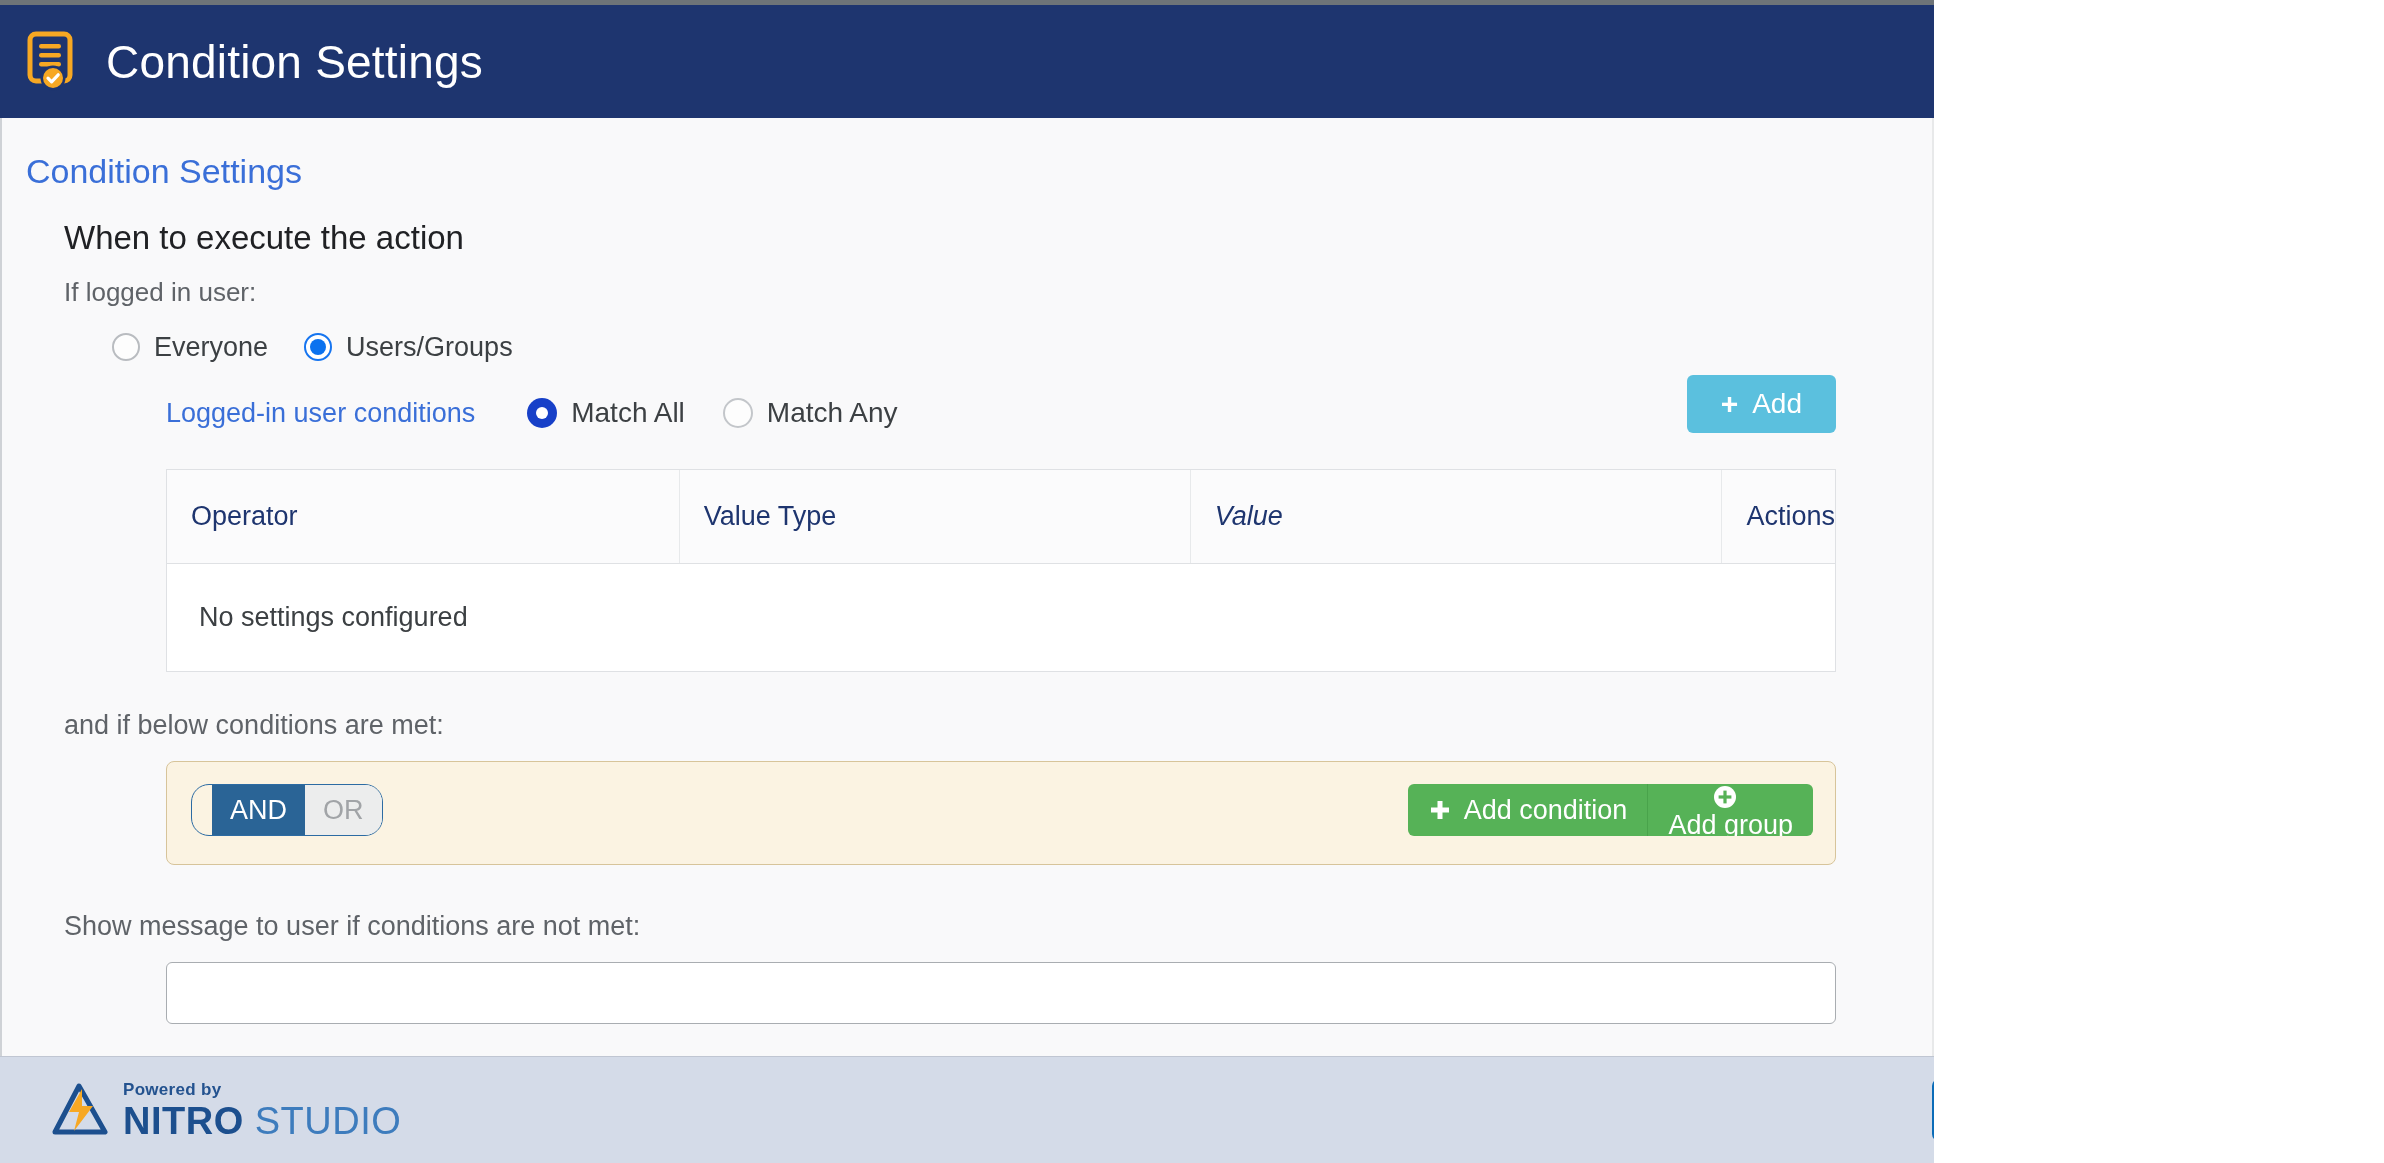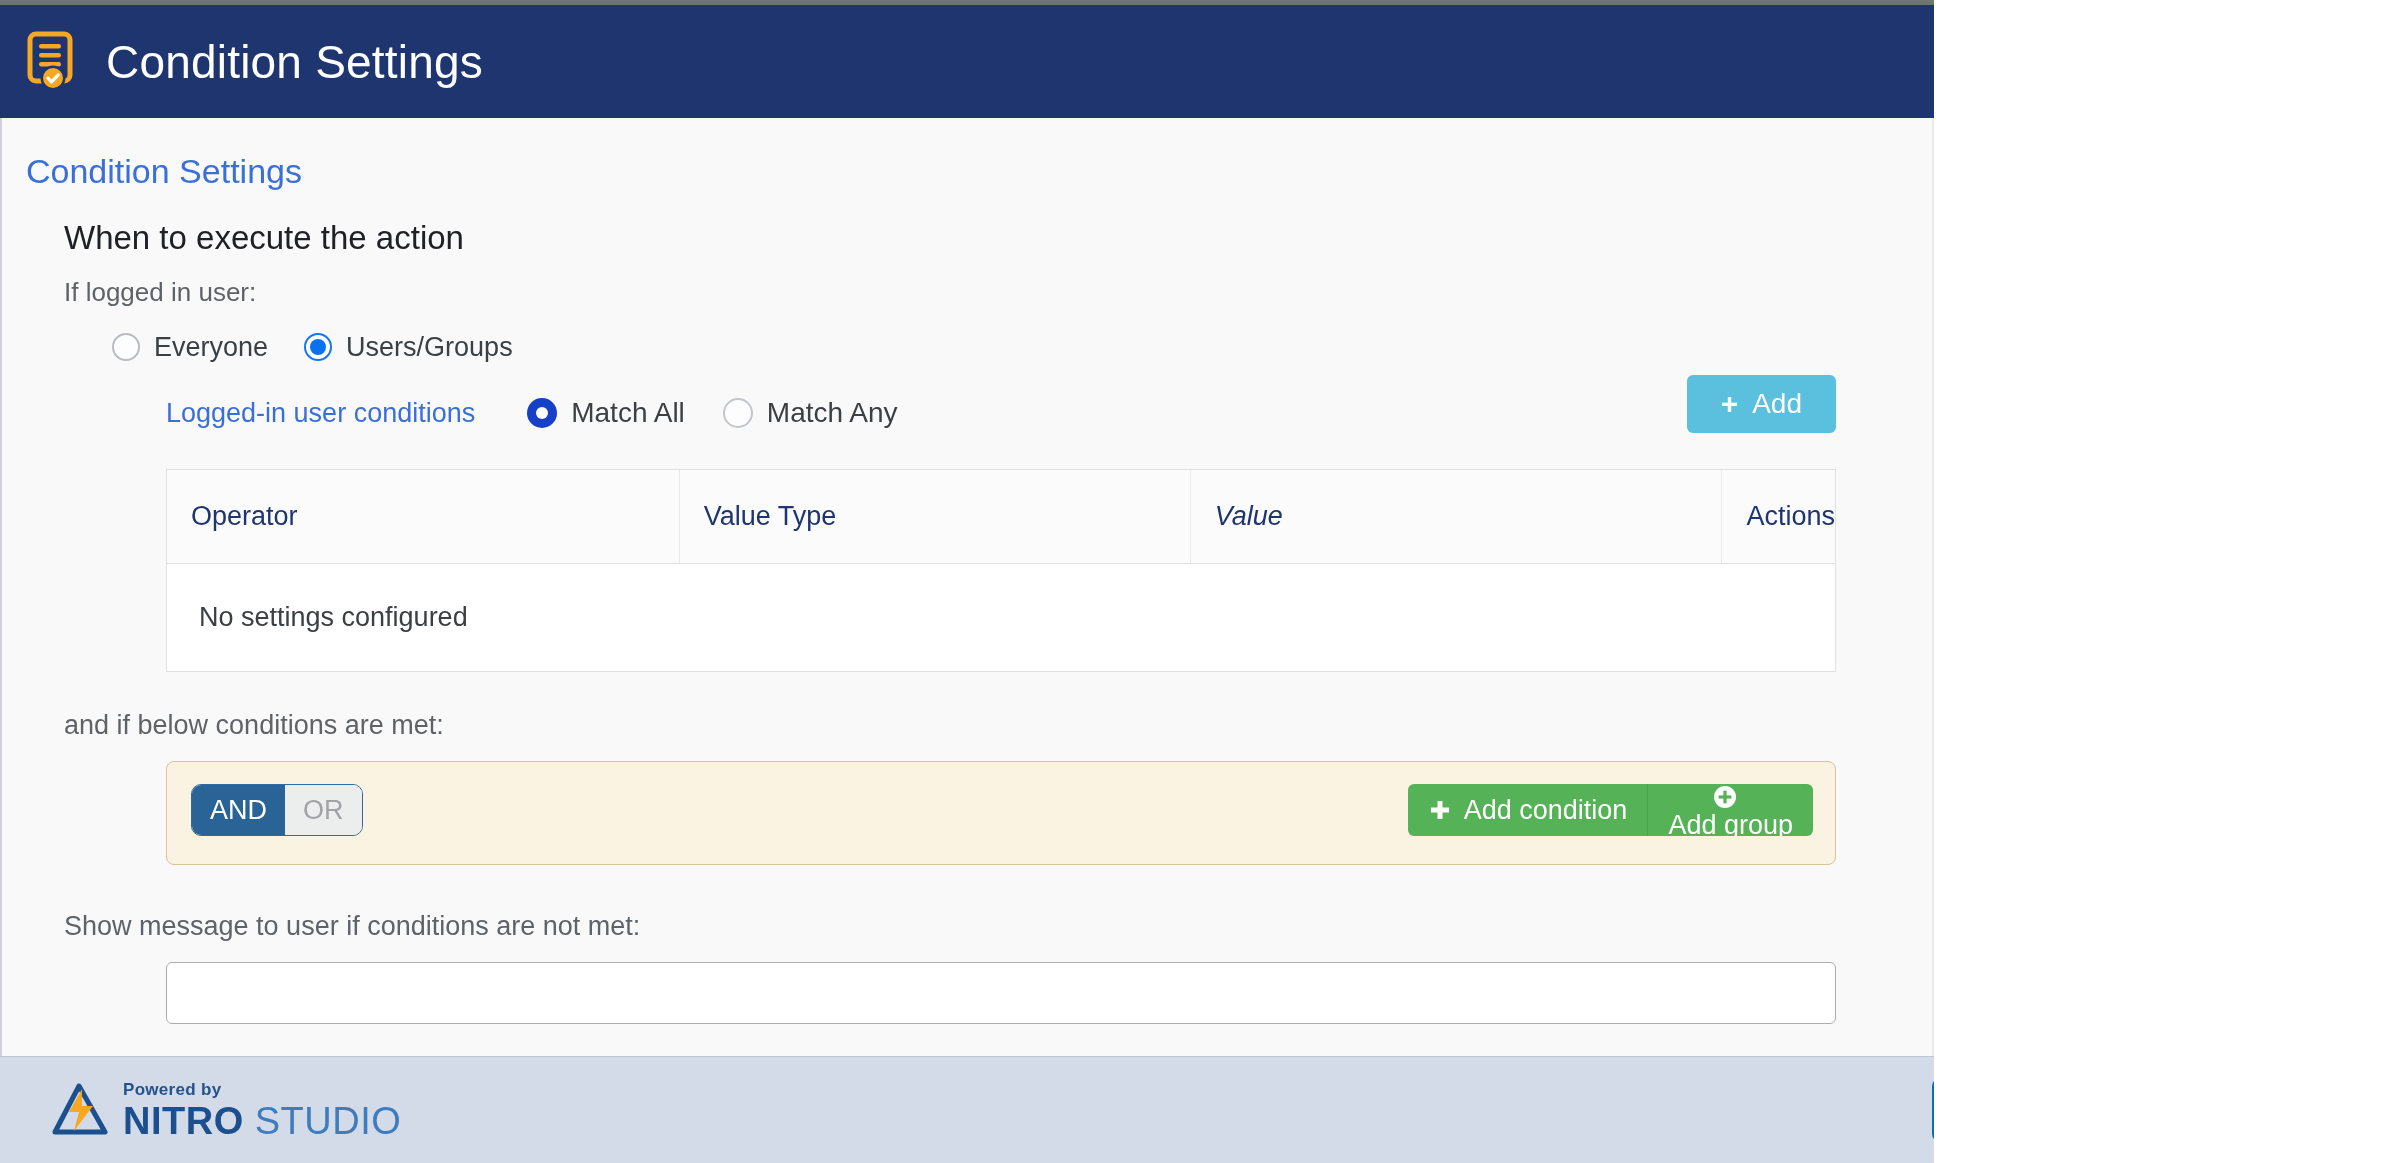--- a/index.html
+++ b/index.html
@@ -248,22 +248,23 @@
     height: 104px;
     position: relative;
     box-sizing: border-box;
   }
   .andor {
     position: absolute;
     left: 24px;
     top: 22px;
     display: flex;
     border: 1px solid #2c6ba3;
-    border-radius: 10px;
+    border-radius: 18px;
     overflow: hidden;
+    padding-left: 20px;
   }
   .andor .seg {
     font-size: 27px;
     padding: 0 18px;
     height: 50px;
     display: flex;
     align-items: center;
     line-height: 1;
     cursor: pointer;
   }

